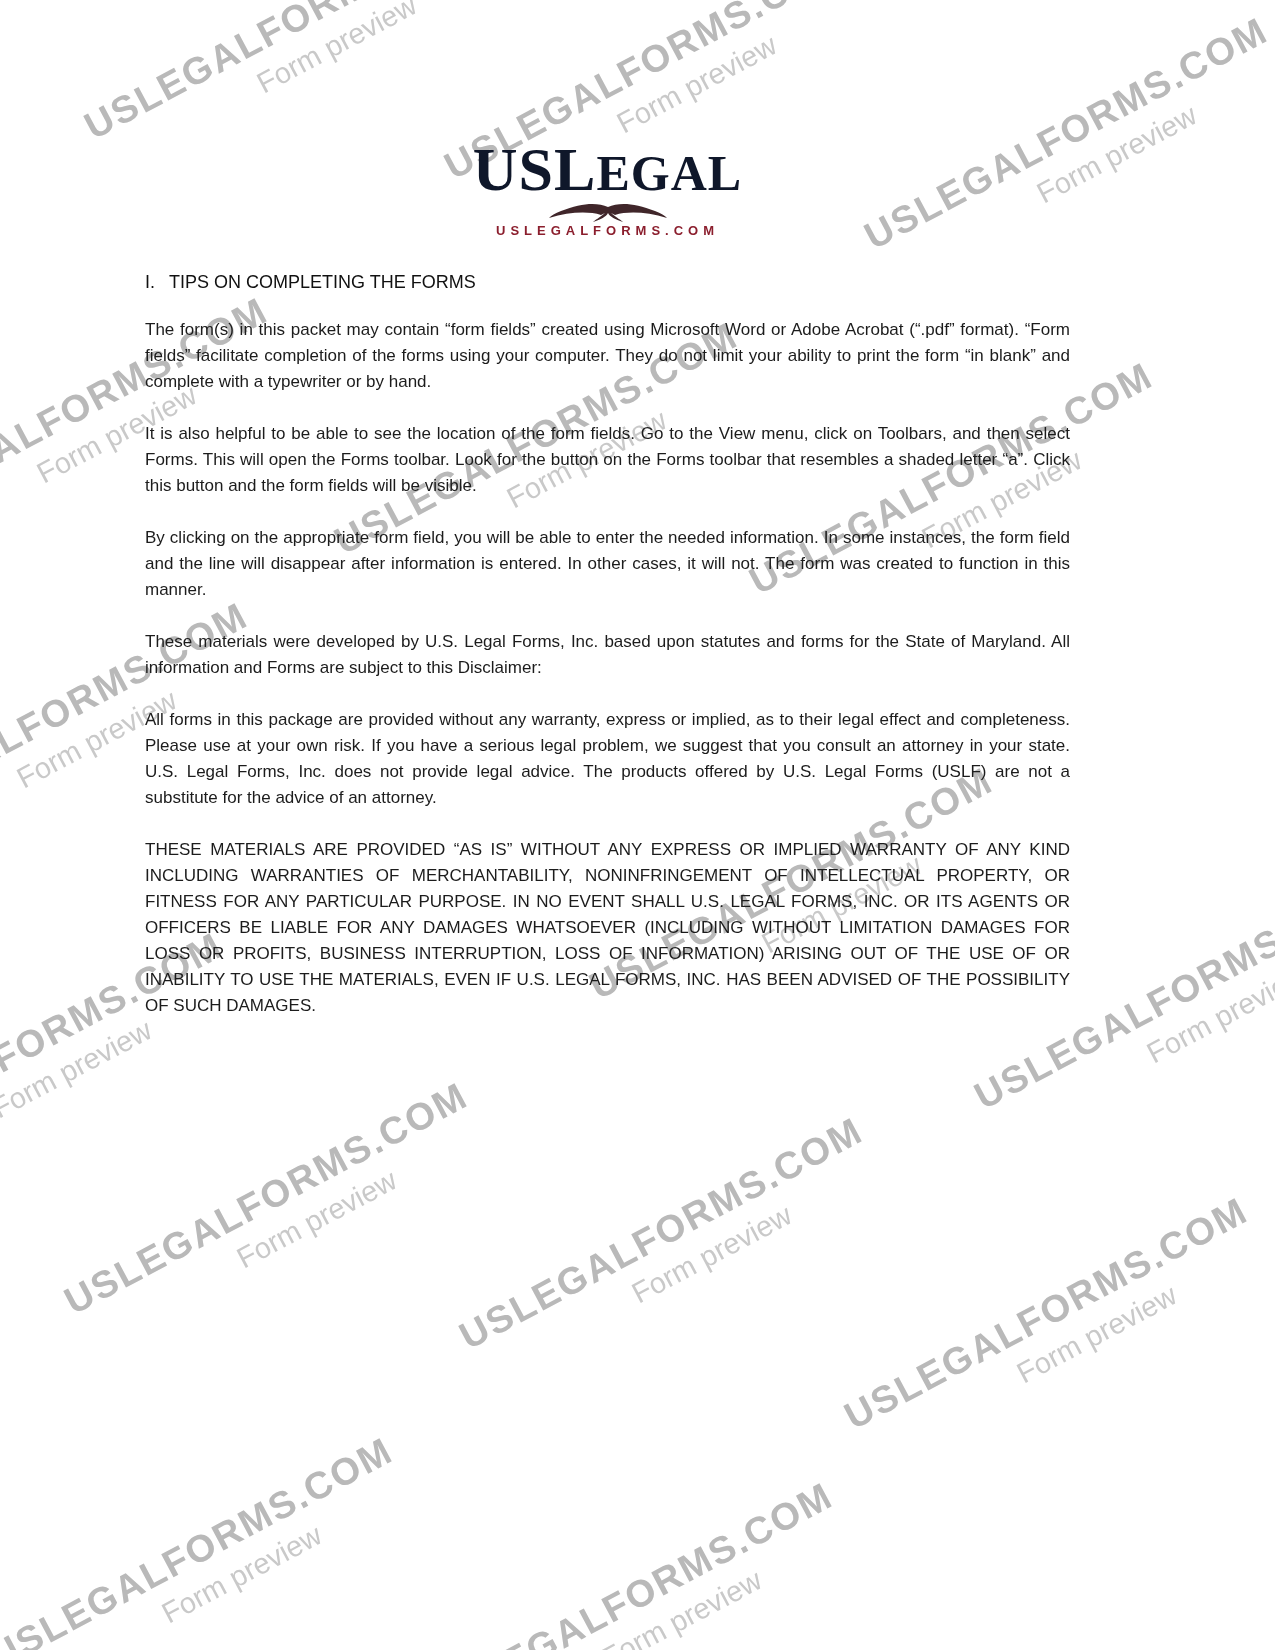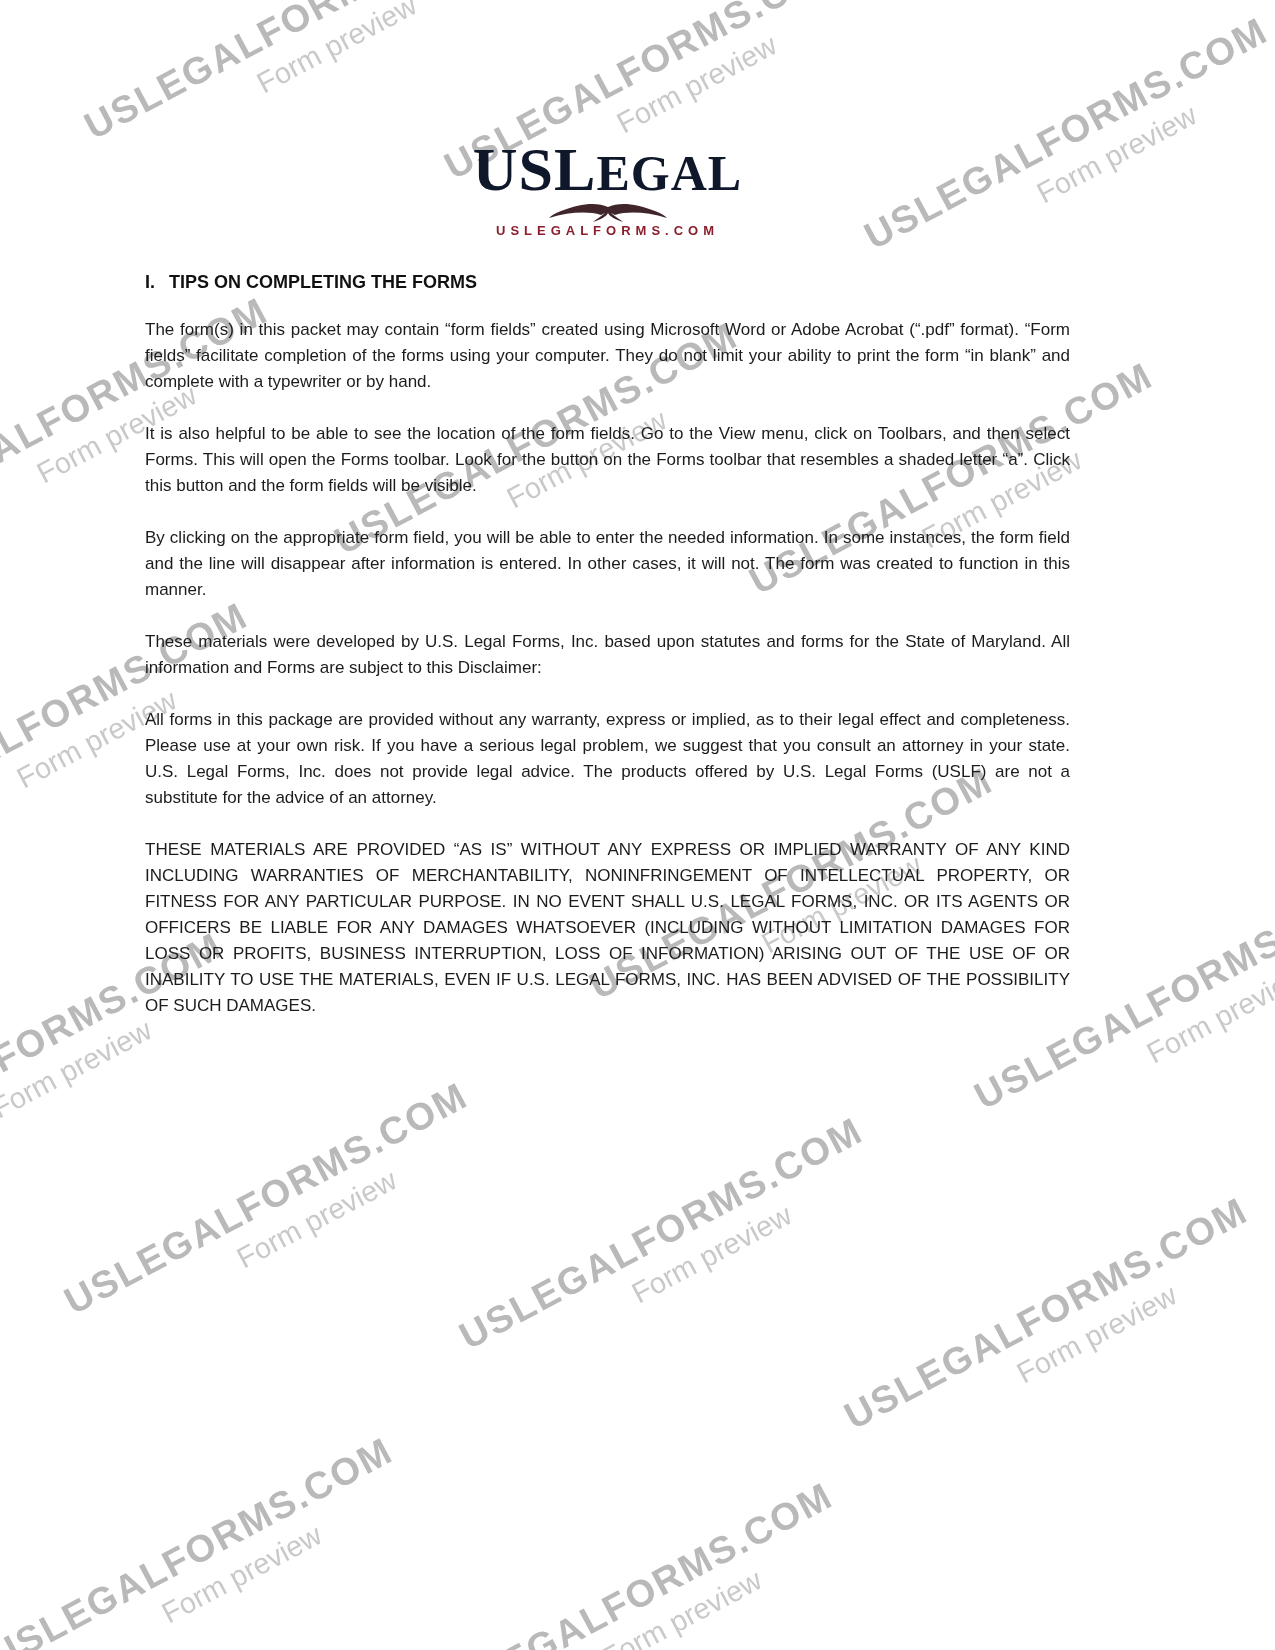--- a/index.html
+++ b/index.html
@@ -67,21 +67,21 @@
   .logo-site {
     font-family: "Liberation Sans", sans-serif;
     font-weight: 700;
     font-size: 13px;
     letter-spacing: 5px;
     color: #8b1e2d;
   }
 
   .sec-heading {
     font-size: 18px;
-    font-weight: 700;
+    font-weight: 400;
     color: #111111;
     margin: 0 0 24px 0;
   }
   .sec-num { margin-right: 14px; }
 
   .content p {
     font-size: 17px;
     line-height: 26px;
     text-align: justify;
     margin: 0 0 26px 0;

